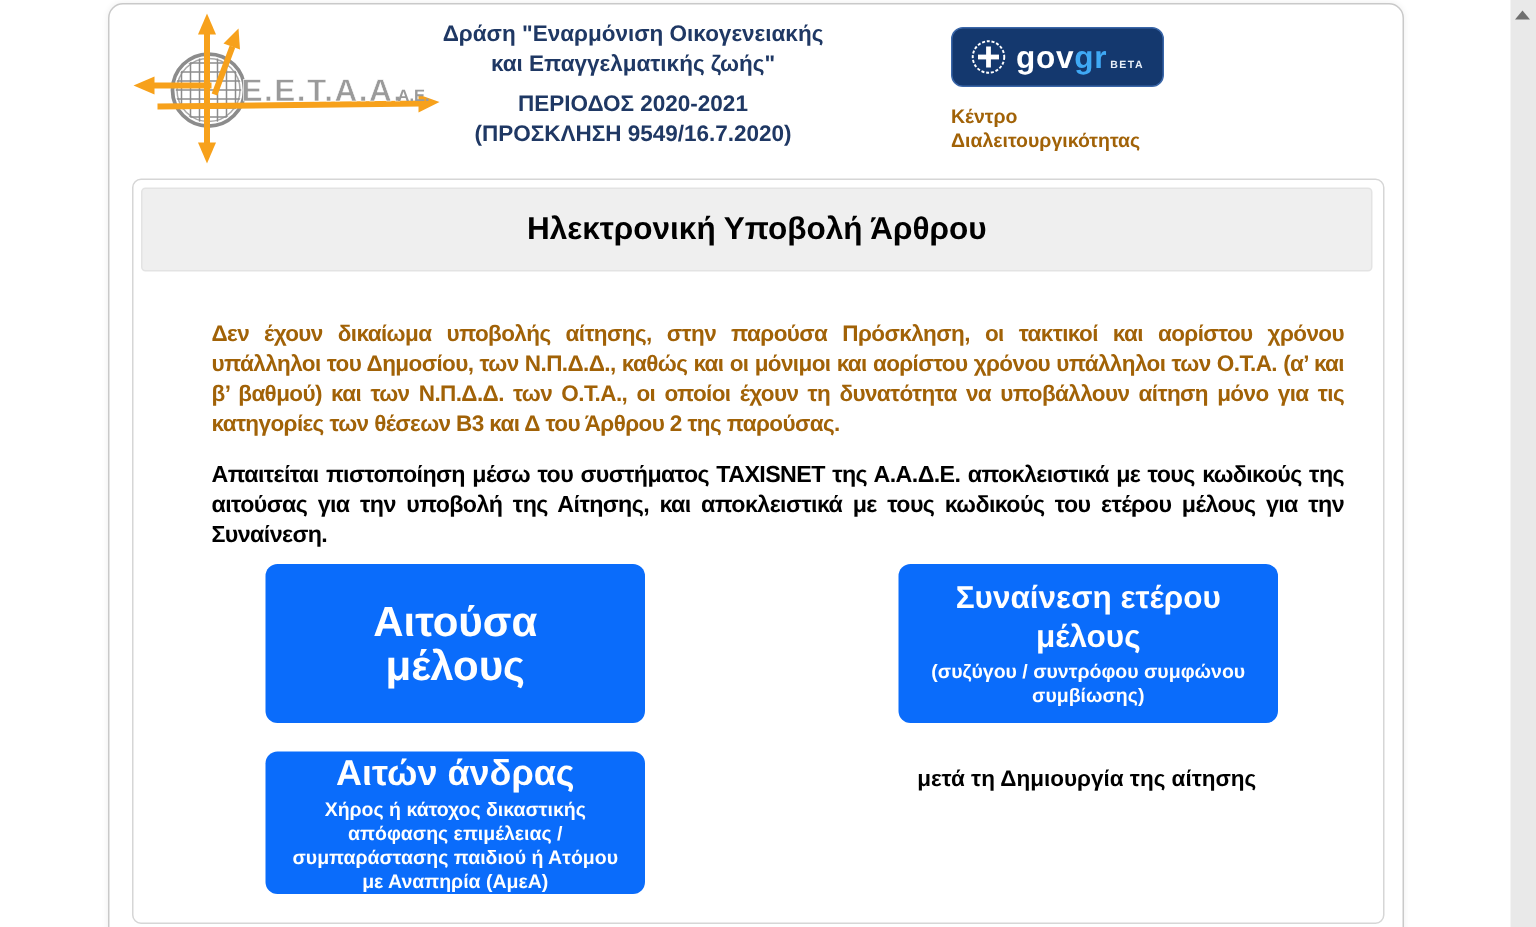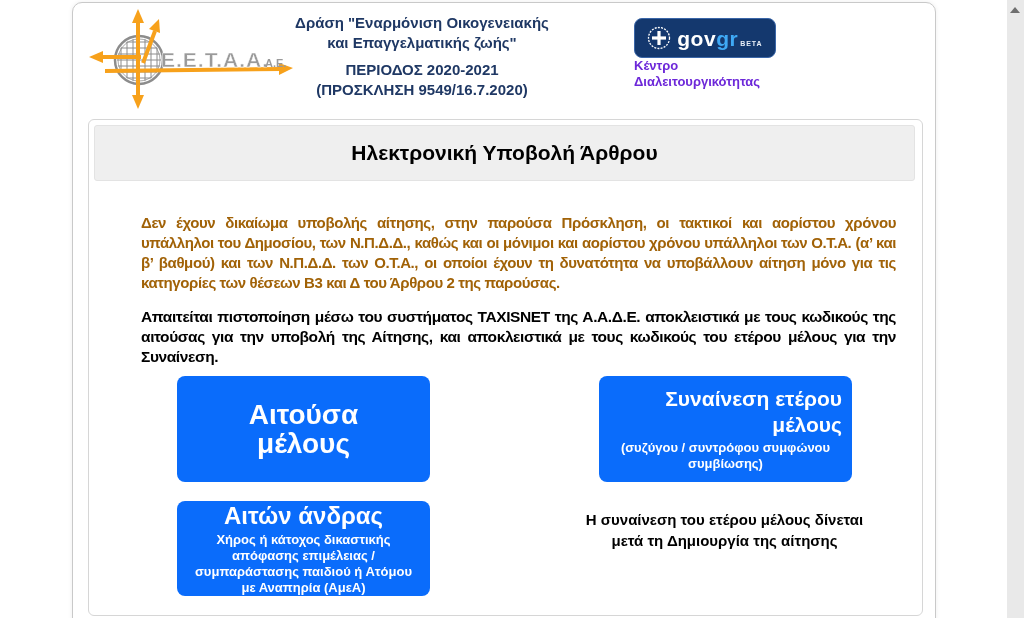--- a/index.html
+++ b/index.html
@@ -22,21 +22,21 @@
   .program-block .grp2{margin-top:7px;}
   .govgr-wrap{position:absolute;left:561px;top:15px;width:220px;}
   .govgr-badge{
     width:140px;height:38px;background:#14386e;border:1px solid #3a66a8;border-radius:8px;
     display:flex;align-items:center;justify-content:center;gap:6px;
   }
   .govgr-text{font-weight:bold;font-size:21px;letter-spacing:.5px;line-height:1;}
   .govgr-text .gov{color:#ffffff;}
   .govgr-text .gr{color:#3fa9f5;}
   .govgr-text .beta{color:#e8eef7;font-size:7px;letter-spacing:1px;font-weight:bold;vertical-align:baseline;margin-left:2px;}
-  .govgr-caption{margin-top:0;color:#6d28d9;font-weight:bold;font-size:13px;line-height:16px;}
+  .govgr-caption{margin-top:12px;color:#a16207;font-weight:bold;font-size:13px;line-height:16px;}
   
   .inner-panel{
     position:absolute;left:15px;top:116px;width:833px;height:495px;
     border:1px solid #d6d6d6;border-radius:6px;background:#fff;
   }
   .title-bar{
     position:absolute;left:5px;top:5px;width:819px;height:54px;
     background:#efefef;border:1px solid #e3e3e3;border-radius:3px;
     display:flex;align-items:center;justify-content:center;
     font-size:21px;font-weight:bold;color:#000;
@@ -50,21 +50,21 @@
   
   .action-btn{
     position:absolute;background:#0a6cfb;border:none;border-radius:8px;color:#fff;
     cursor:pointer;display:flex;flex-direction:column;align-items:center;justify-content:center;
     font-family:"Liberation Sans",sans-serif;font-weight:bold;padding:4px 10px;box-sizing:border-box;
   }
   .btn-female{left:88px;top:256px;width:253px;height:106px;}
   .btn-consent{left:510px;top:256px;width:253px;height:106px;}
   .btn-male{left:88px;top:381px;width:253px;height:95px;}
   .btn-line{font-size:28px;line-height:29px;}
-  .btn-title{font-size:21px;line-height:26px;text-align:right;}
+  .btn-title{font-size:21px;line-height:26px;text-align:center;}
   .btn-title-male{font-size:24px;line-height:28px;}
   .btn-sub{font-size:13px;line-height:16px;margin-top:2px;text-align:center;font-weight:bold;}
   .consent-note{
     position:absolute;left:468px;top:389px;width:335px;text-align:center;
     color:#000;font-weight:bold;font-size:15px;line-height:21px;
   }
   
   .scrollbar{position:absolute;right:0;top:0;width:17px;height:618px;background:#e9e9e9;}
   .scroll-up-icon{
     position:absolute;top:7px;left:3px;width:0;height:0;
@@ -166,21 +166,20 @@
       <span class="btn-title">Συναίνεση ετέρου μέλους</span>
       <span class="btn-sub">(συζύγου / συντρόφου συμφώνου συμβίωσης)</span>
     </button>
 
     <button class="action-btn btn-male">
       <span class="btn-title btn-title-male">Αιτών άνδρας</span>
       <span class="btn-sub">Χήρος ή κάτοχος δικαστικής απόφασης επιμέλειας / συμπαράστασης παιδιού ή Ατόμου με Αναπηρία (ΑμεΑ)</span>
     </button>
 
     <div class="consent-note">
-      <div>Η συναίνεση του ετέρου μέλους δίνεται</div>
       <div>μετά τη Δημιουργία της αίτησης</div>
     </div>
 
   </div>
 </div>
 
 <div class="scrollbar">
   <div class="scroll-up-icon"></div>
 </div>
 

